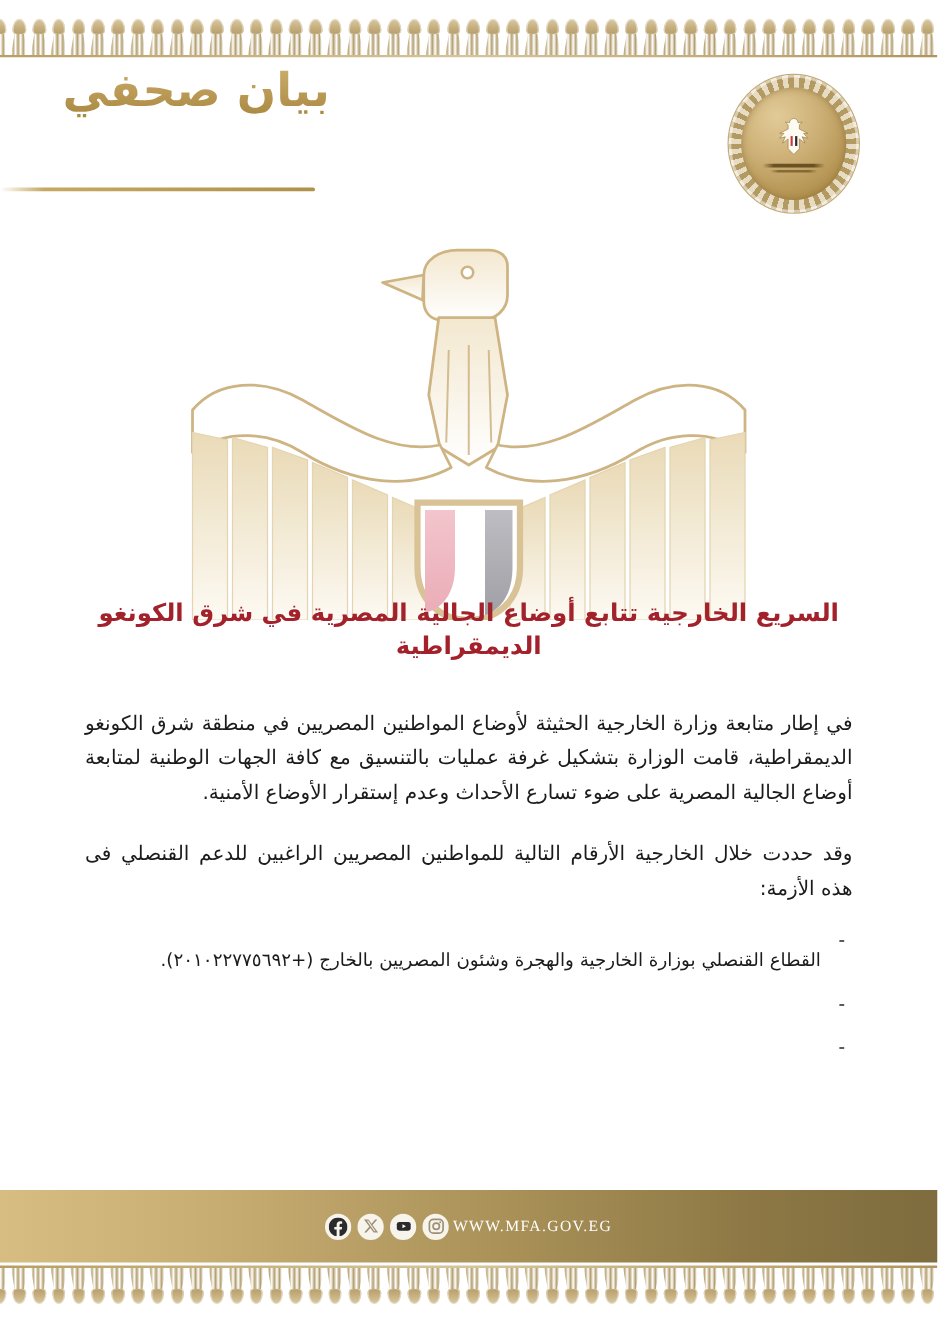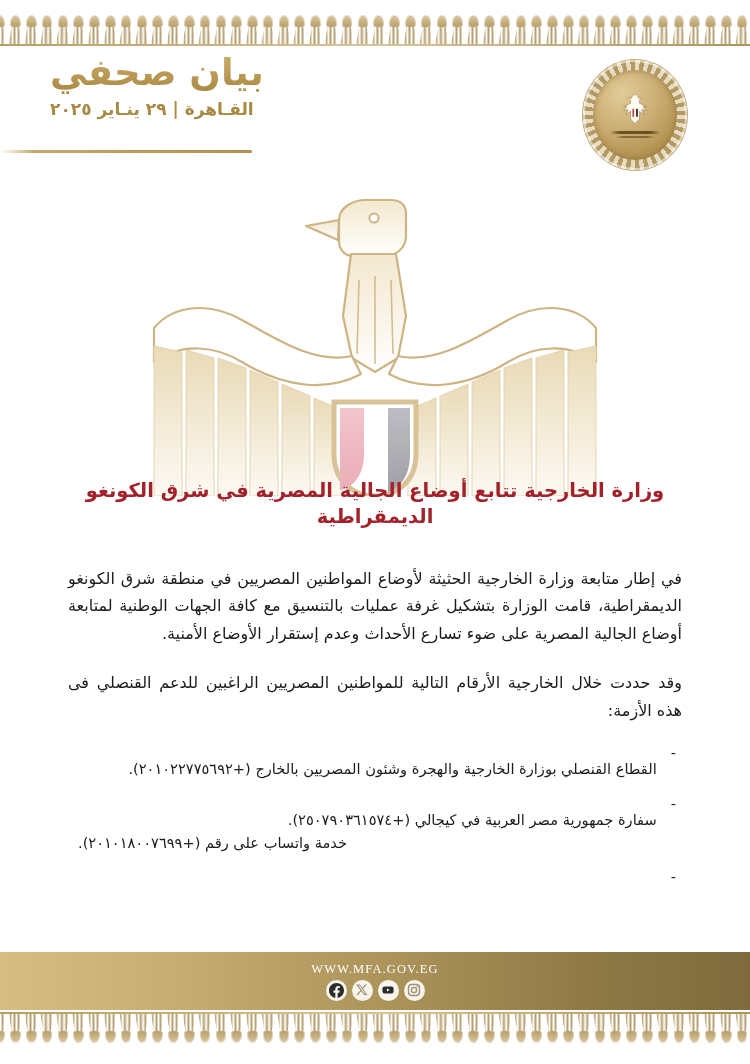--- a/index.html
+++ b/index.html
@@ -263,21 +263,21 @@
 
   
   .footer {
     position: absolute;
     left: 0;
     top: 952px;
     width: 750px;
     height: 58px;
     background: linear-gradient(90deg, #d8bd82 0%, #c9ae73 22%, #a89057 55%, #8d7845 80%, #7e6c3e 100%);
     display: flex;
-    flex-direction: column;
+    flex-direction: row;
     align-items: center;
     justify-content: center;
     gap: 3px;
   }
   .footer-url {
     font-family: "Liberation Serif", "DejaVu Serif", serif;
     font-size: 12.5px;
     letter-spacing: 1.1px;
     color: #ffffff;
     direction: ltr;
@@ -354,21 +354,20 @@
         <span class="motif"></span>
         <span class="motif"></span>
         <span class="motif"></span>
     </div>
     <div class="border-underline"></div>
   </div>
 
   <div class="header">
     <div class="header-text">
       <div class="press-title">بيان صحفي</div>
-      <div class="press-date">القـاهرة | ٢٩ ينـاير ٢٠٢٥</div>
     </div>
     <div class="header-rule"></div>
 
     <div class="seal">
       <div class="seal-ring"></div>
       <div class="seal-core">
         <svg class="seal-eagle" viewBox="0 0 60 64">
           <path d="M30 5 C26 5 24 8 24 11 L18 10 L22 14 L22 20 L10 26 L16 26 L10 33 L18 31 L14 40 L22 34 L22 48 L30 56 L38 48 L38 34 L46 40 L42 31 L50 33 L44 26 L50 26 L38 20 L38 14 L42 10 L36 11 C36 8 34 5 30 5 Z" fill="#fdfaf2" stroke="#8a6d2e" stroke-width="0.8"></path>
           <rect x="25.5" y="30" width="3.2" height="14" fill="#c8383f"></rect>
           <rect x="28.7" y="30" width="3.2" height="14" fill="#ffffff"></rect>
@@ -438,37 +437,33 @@
     <path d="M196 206 L278 206 L278 258 C278 286 258 300 237 300 C216 300 196 286 196 258 Z" fill="#ffffff" stroke="#d6bf91" stroke-width="5"></path>
     <g>
       <path d="M202 212 L226 212 L226 258 C226 280 214 292 202 294 Z" fill="url(#gShieldRed)"></path>
       <path d="M226 212 L250 212 L250 296 L226 296 Z" fill="#ffffff"></path>
       <path d="M250 212 L272 212 L272 258 C272 280 262 292 250 296 Z" fill="url(#gShieldBlk)"></path>
     </g>
   </svg>
 
   <div class="content">
 
-    <h1 class="doc-title">وزارة الخارجية تتابع أوضاع الجالية المصرية في شرق الكونغو الديمقراطية</h1>
+    <h1 class="doc-title">السريع الخارجية تتابع أوضاع الجالية المصرية في شرق الكونغو الديمقراطية</h1>
 
     <p class="para lead">في إطار متابعة وزارة الخارجية الحثيثة لأوضاع المواطنين المصريين في منطقة شرق الكونغو الديمقراطية، قامت الوزارة بتشكيل غرفة عمليات بالتنسيق مع كافة الجهات الوطنية لمتابعة أوضاع الجالية المصرية على ضوء تسارع الأحداث وعدم إستقرار الأوضاع الأمنية.</p>
 
     <p class="para">وقد حددت خلال الخارجية الأرقام التالية للمواطنين المصريين الراغبين للدعم القنصلي فى هذه الأزمة:</p>
 
     <ul class="contact-list">
       <li>
         <span class="contact-dash">-</span>
         <span class="contact-body">القطاع القنصلي بوزارة الخارجية والهجرة وشئون المصريين بالخارج  (+٢٠١٠٢٢٧٧٥٦٩٢).</span>
       </li>
       <li>
         <span class="contact-dash">-</span>
-        <span class="contact-body">
-          <span>سفارة جمهورية مصر العربية في كيجالي (+٢٥٠٧٩٠٣٦١٥٧٤).</span>
-          <span class="contact-sub">خدمة واتساب على رقم (+٢٠١٠١٨٠٠٧٦٩٩).</span>
-        </span>
       </li>
       <li>
         <span class="contact-dash">-</span>
       </li>
     </ul>
 
   </div>
 
   <div class="footer">
     <div class="footer-url">WWW.MFA.GOV.EG</div>

